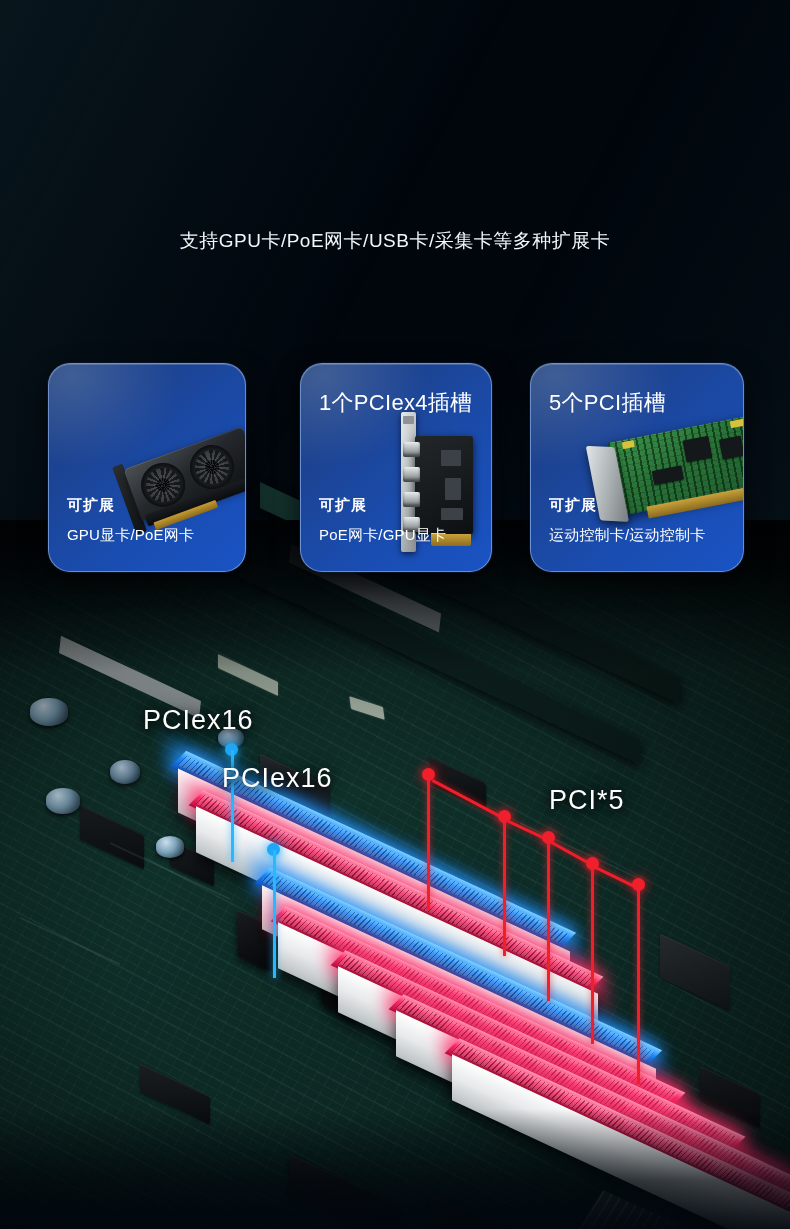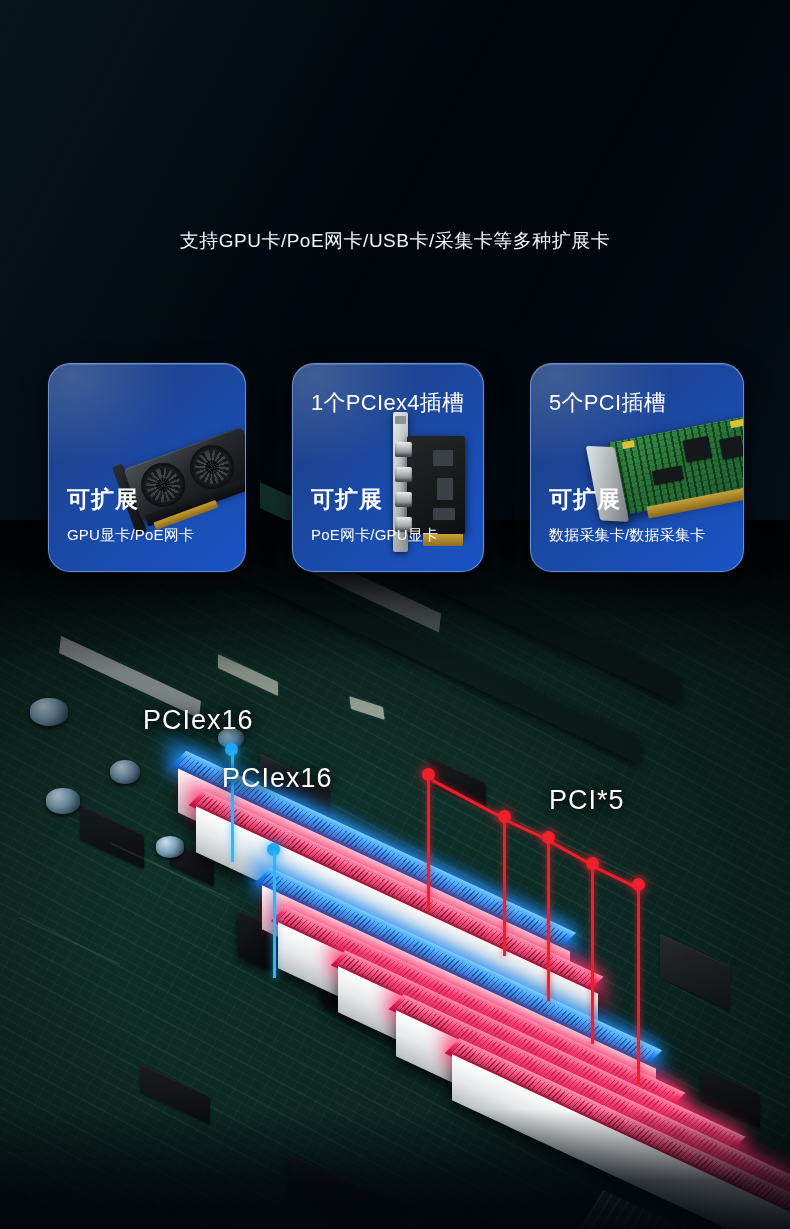--- a/index.html
+++ b/index.html
@@ -142,28 +142,28 @@
     position:absolute;inset:0;
     background:radial-gradient(100% 80% at 12% 6%, rgba(255,255,255,.14), rgba(255,255,255,0) 55%);
     pointer-events:none;
   }
   .card-title{
     position:absolute;left:18px;top:24px;right:12px;
     font-size:22px;color:#ffffff;letter-spacing:.3px;
   }
   .card-exp{
     position:absolute;left:18px;bottom:56px;
-    font-size:23px;font-weight:bold;color:#ffffff;letter-spacing:1px;
+    font-size:15px;font-weight:bold;color:#ffffff;letter-spacing:1px;
   }
   .card-desc{
     position:absolute;left:18px;bottom:26px;right:10px;
     font-size:15px;color:#ffffff;letter-spacing:.2px;
   }
   .card1{left:48px;width:196px;}
-  .card2{left:292px;width:190px;}
+  .card2{left:300px;width:190px;}
   .card3{left:530px;width:212px;}
 
   
   .art{position:absolute;pointer-events:none;}
 
   
   .gpu{left:82px;top:72px;width:126px;height:86px;transform:rotate(-20deg);}
   .gpu .shroud{position:absolute;left:0;top:10px;width:126px;height:56px;border-radius:5px;
     background:linear-gradient(160deg,#4b5055,#24282c 45%,#0e1113);
     box-shadow:0 4px 10px rgba(0,0,0,.65), inset 0 1px 0 rgba(255,255,255,.12);}
@@ -382,21 +382,21 @@
         <div class="dsub"></div>
         <div class="ic" style="left:96px;top:22px;width:26px;height:22px;"></div>
         <div class="ic" style="left:132px;top:28px;width:22px;height:20px;"></div>
         <div class="ic" style="left:60px;top:46px;width:30px;height:14px;"></div>
         <div class="yellow" style="left:146px;top:12px;width:22px;height:7px;"></div>
         <div class="yellow" style="left:36px;top:12px;width:12px;height:7px;"></div>
         <div class="fing"></div>
       </div>
       <div class="card-title">5个PCI插槽</div>
       <div class="card-exp">可扩展</div>
-      <div class="card-desc">数据采集卡/数据采集卡</div>
+      <div class="card-desc">运动控制卡/运动控制卡</div>
     </div>
   </div>
 
   <div class="lbl" style="left:143px;top:705px;">PCIex16</div>
   <div class="dot cy" style="left:225px;top:743px;"></div>
   <div class="lead cy" style="left:231px;top:750px;width:3px;height:112px;"></div>
 
   <div class="lbl two" style="left:222px;top:762px;">
     <div>PCIex16</div>
   </div>

